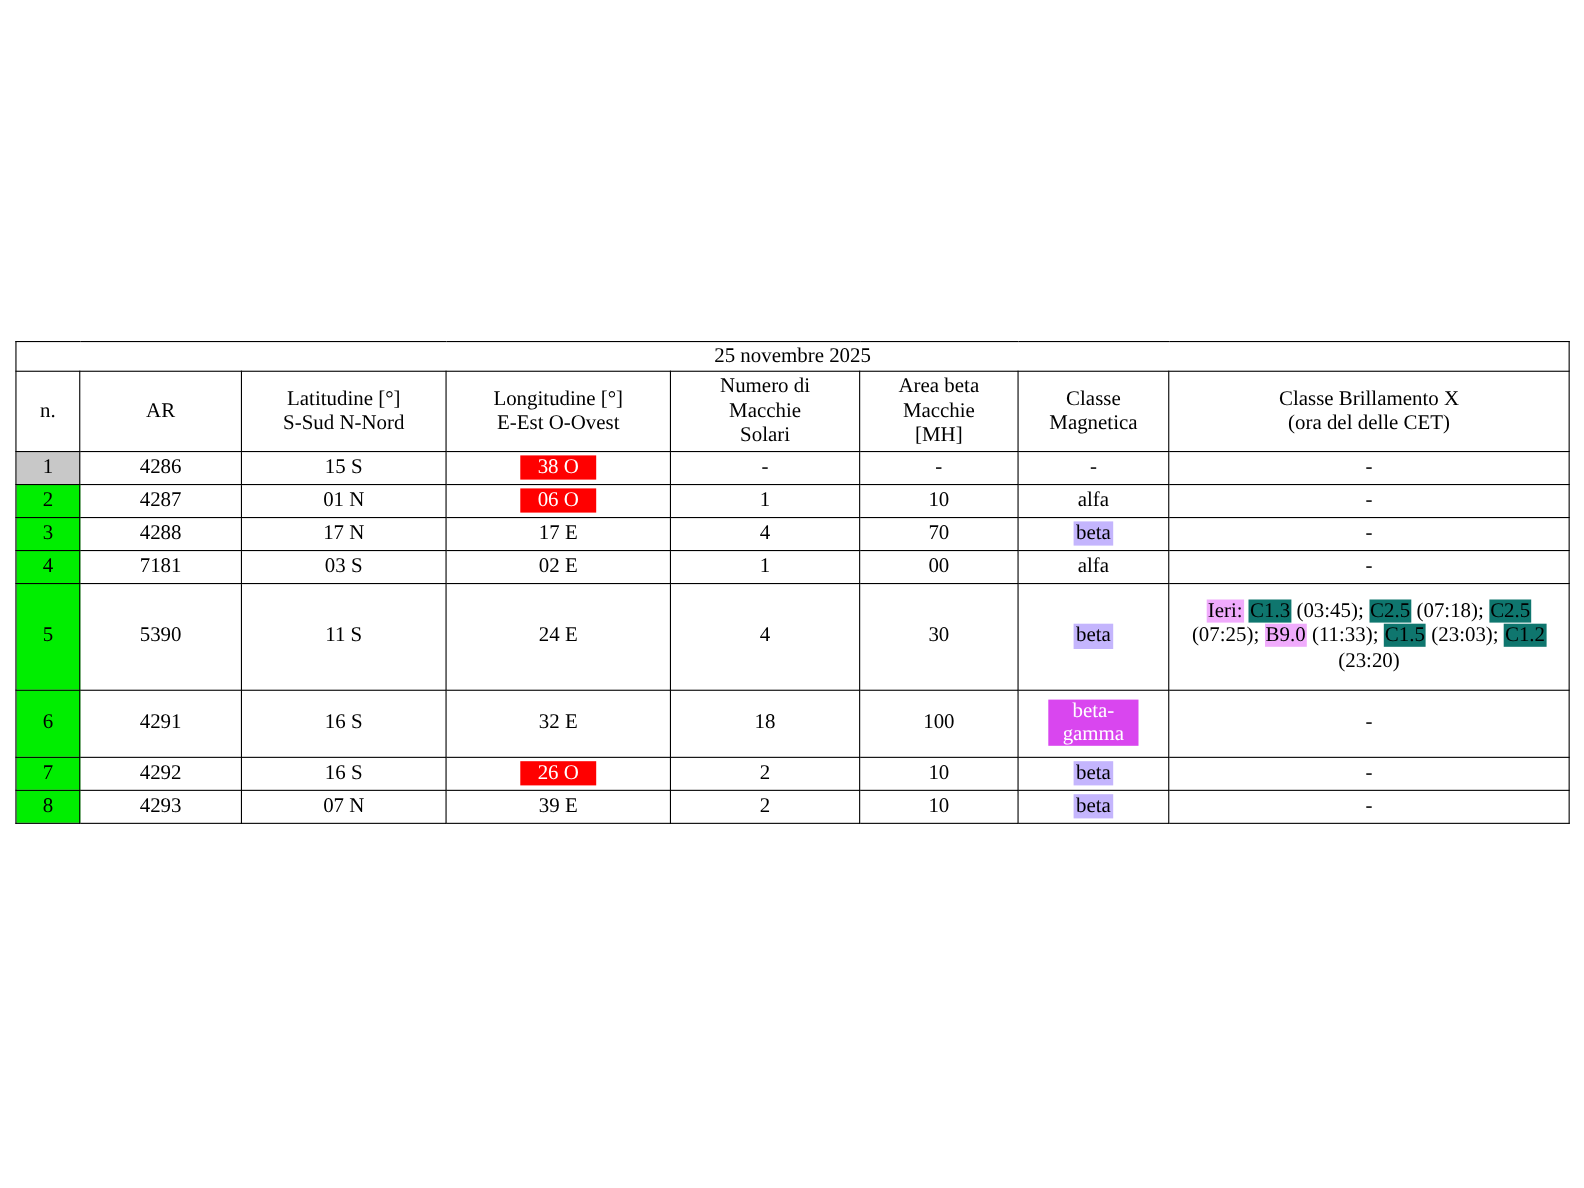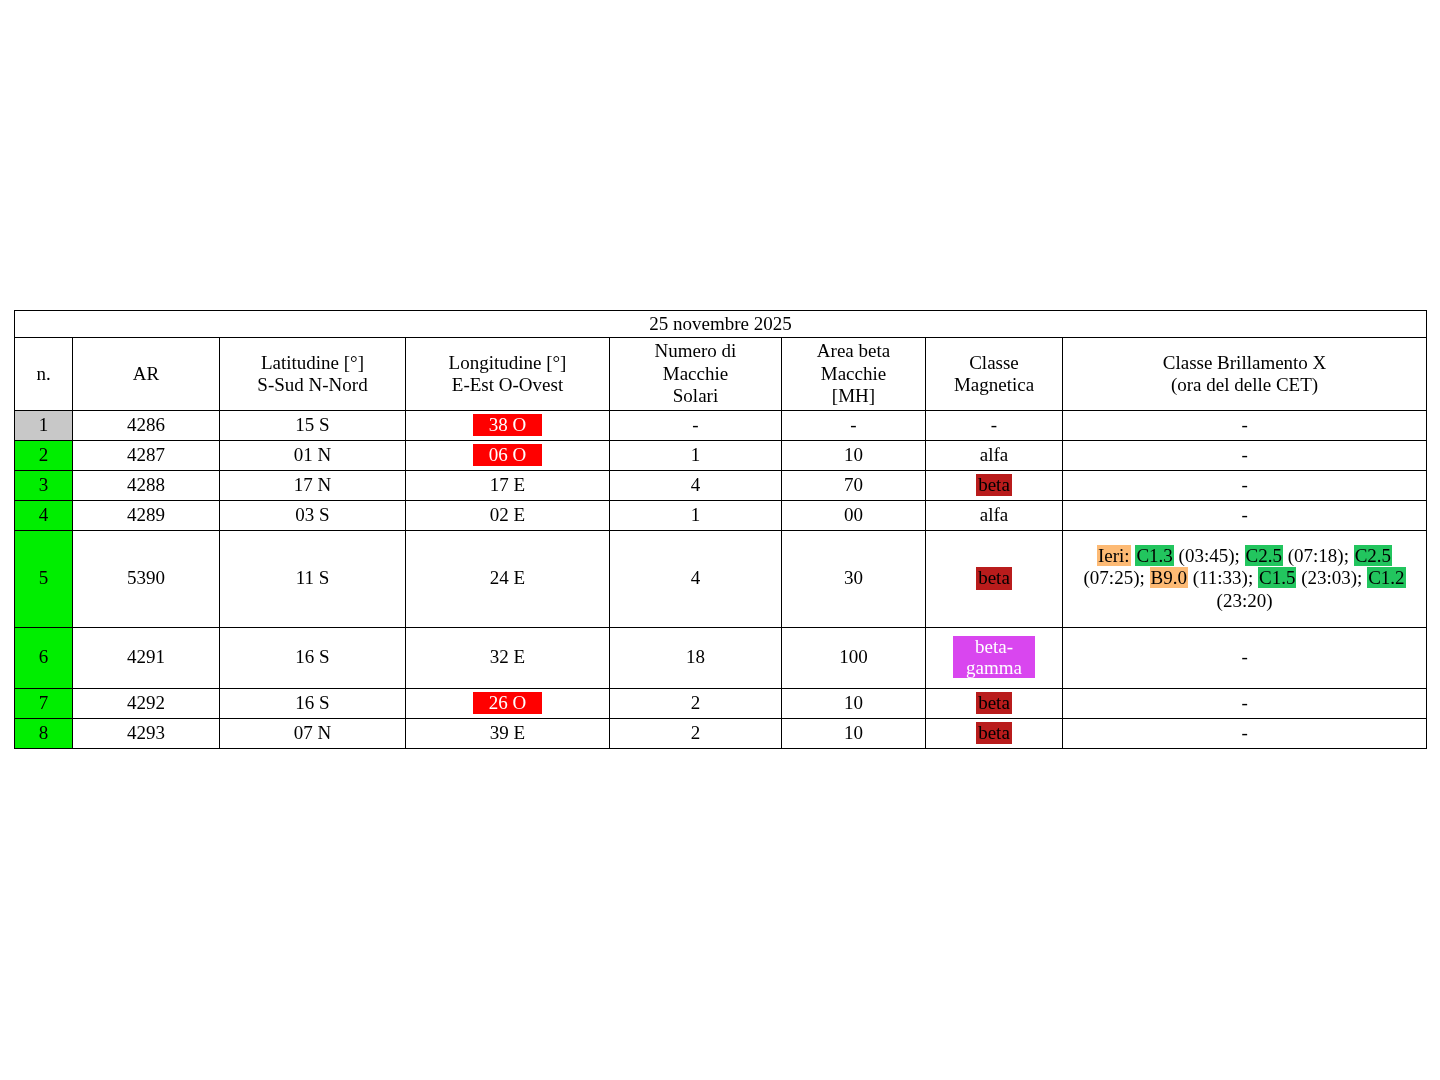--- a/index.html
+++ b/index.html
@@ -60,34 +60,34 @@
   col.c-mag  { width: 137px; }
   col.c-flare{ width: 364px; }
 
   td.flare {
     text-align: left;
     padding: 4px 6px 5px 7px;
     line-height: 1.32;
   }
   .green { background: #00ee00; }
   .grey  { background: #c8c8c8; }
-  .cyan  { background: #22c55e; }
-  .greyhl{ background: #fdba74; }
+  .cyan  { background: #0f766e; }
+  .greyhl{ background: #f0abfc; }
   .hl {
     padding: 0 1px;
   }
   .mag-red {
     background: #d946ef;
     color: #ffffff;
     display: inline-block;
     line-height: 1.12;
     padding: 0 2px;
   }
   .mag-yellow {
-    background: #b91c1c;
+    background: #c4b5fd;
     display: inline-block;
     padding: 0 2px;
   }
   .cell-red {
     background: #ff0000;
     color: #ffffff;
     display: inline-block;
     padding: 0 16px;
   }
   .row-tall5 td { height: 92px; }
@@ -171,21 +171,21 @@
             <td>4288</td>
             <td>17 N</td>
             <td>17 E</td>
             <td>4</td>
             <td>70</td>
             <td><span class="mag-yellow">beta</span></td>
             <td class="flare">-</td>
           </tr>
           <tr class="row-std">
             <td class="green">4</td>
-            <td>4289</td>
+            <td>7181</td>
             <td>03 S</td>
             <td>02 E</td>
             <td>1</td>
             <td>00</td>
             <td>alfa</td>
             <td class="flare">-</td>
           </tr>
           <tr class="row-tall5">
             <td class="green">5</td>
             <td>5390</td>

